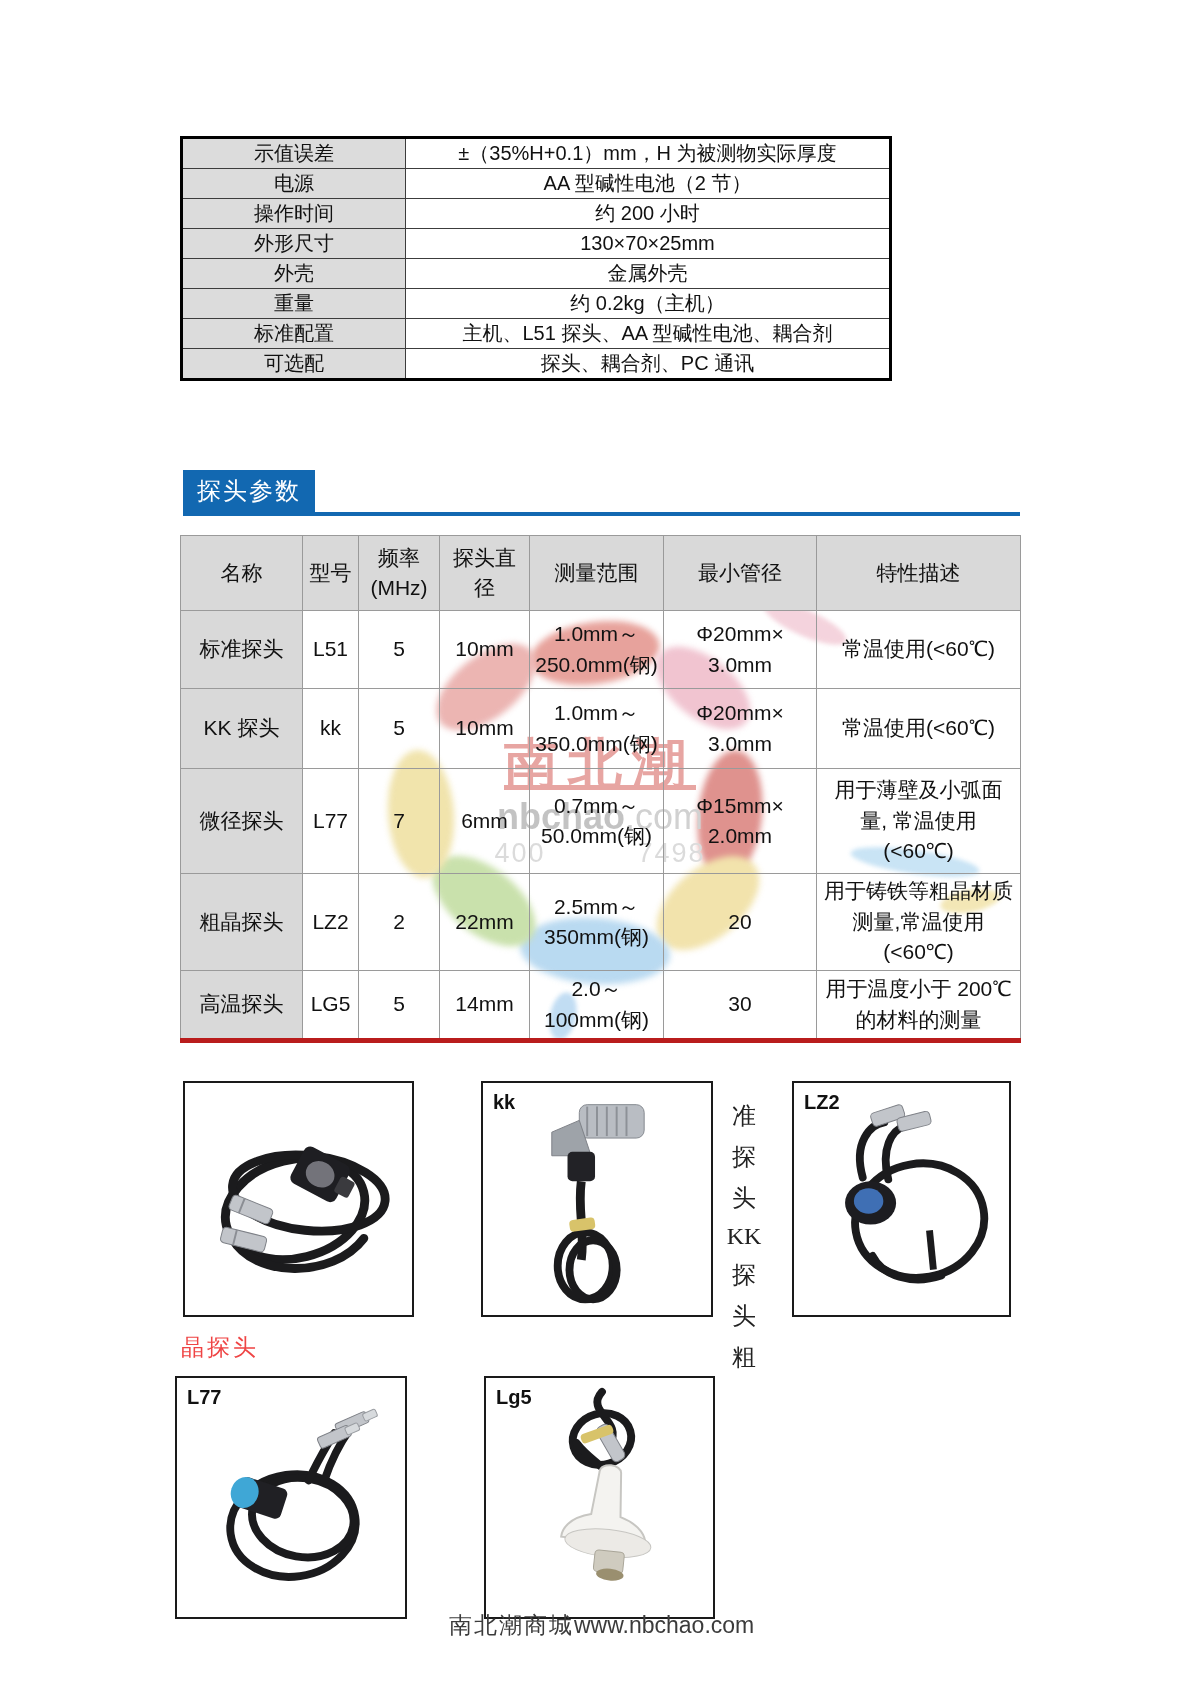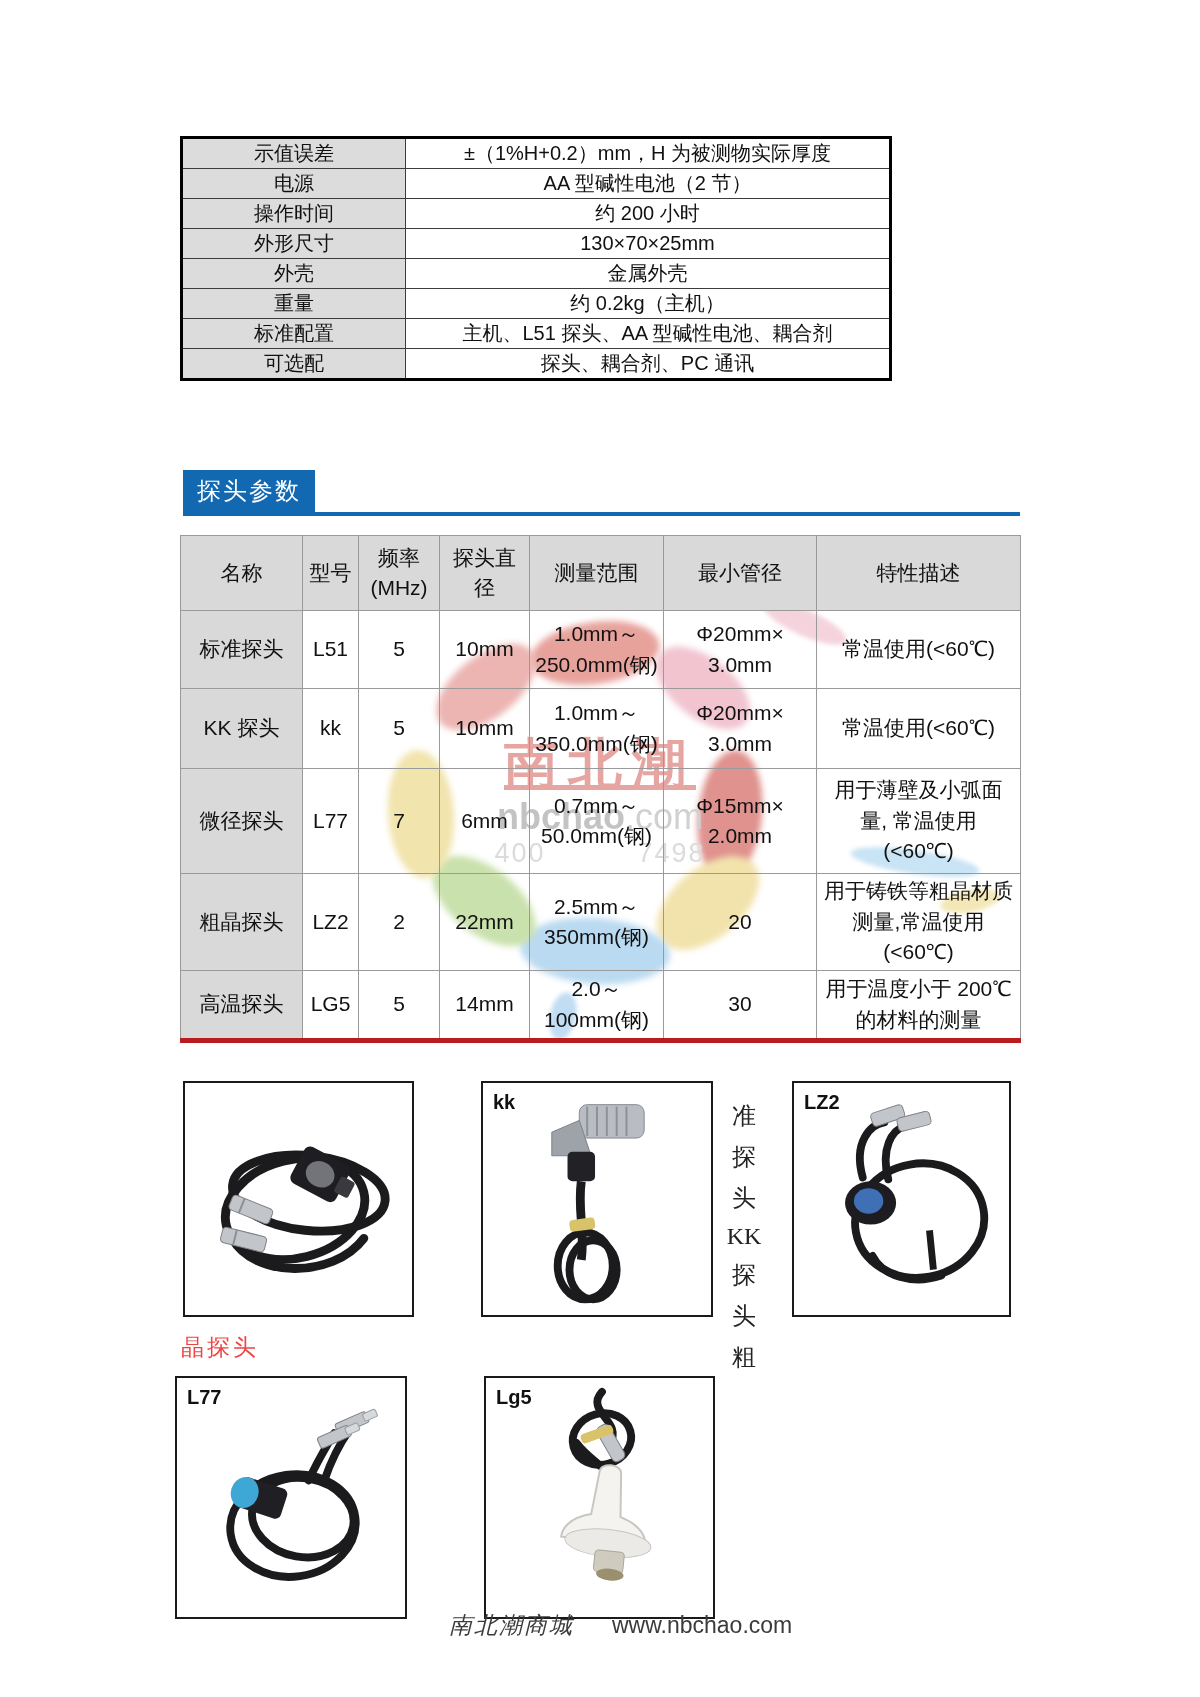--- a/index.html
+++ b/index.html
@@ -69,21 +69,21 @@
   .box5 { left:484px; top:1376px; width:231px; height:243px; }
 
   .vertical-caption { position:absolute; left:727px; top:1100px; width:34px; z-index:2;
     display:flex; flex-direction:column; align-items:center; gap:9px;
     font-size:24px; color:#222; font-family:"Liberation Serif", serif; }
   .caption-overflow { position:absolute; left:181px; top:1332px; font-size:23px; color:#ef4444; z-index:2;
     font-family:"Liberation Serif", serif; letter-spacing:3px; }
 
   
   .footer { position:absolute; left:449px; top:1610px; z-index:3; font-size:23px; color:#3b3b3b; }
-  .footer .site { margin-right:38px; letter-spacing:2px;font-style:italic; }
+  .footer .site { letter-spacing:2px; }
   .footer .url { color:#3b3b3b; text-decoration:none; }
 </style>
 </head>
 <body>
 
 <div class="page">
 
   <div class="watermark">
     <div class="blob" style="left:150px;top:22px;width:130px;height:62px;background:#d96a5f;transform:rotate(-8deg);"></div>
     <div class="blob" style="left:268px;top:58px;width:110px;height:60px;background:#e8a0b4;transform:rotate(38deg);"></div>
@@ -99,21 +99,21 @@
     <div class="streak" style="left:170px;top:392px;width:26px;height:48px;background:#9cc8ec;transform:rotate(12deg);"></div>
     <div class="wm-brand">南北潮</div>
     <div class="wm-domain"><span>nbchao</span><span class="tld">.com</span></div>
     <div class="wm-phone"><span>400</span><span class="gap"></span><span>7498</span></div>
   </div>
 
   <table class="spec-table">
     <tbody>
         <tr>
           <td class="spec-lbl">示值误差</td>
-          <td class="spec-val">±（1%H+0.2）mm，H 为被测物实际厚度</td>
+          <td class="spec-val">±（35%H+0.1）mm，H 为被测物实际厚度</td>
         </tr>
     <tr>
           <td class="spec-lbl">电源</td>
           <td class="spec-val">AA 型碱性电池（2 节）</td>
         </tr>
     <tr>
           <td class="spec-lbl">操作时间</td>
           <td class="spec-val">约 200 小时</td>
         </tr>
     <tr>

